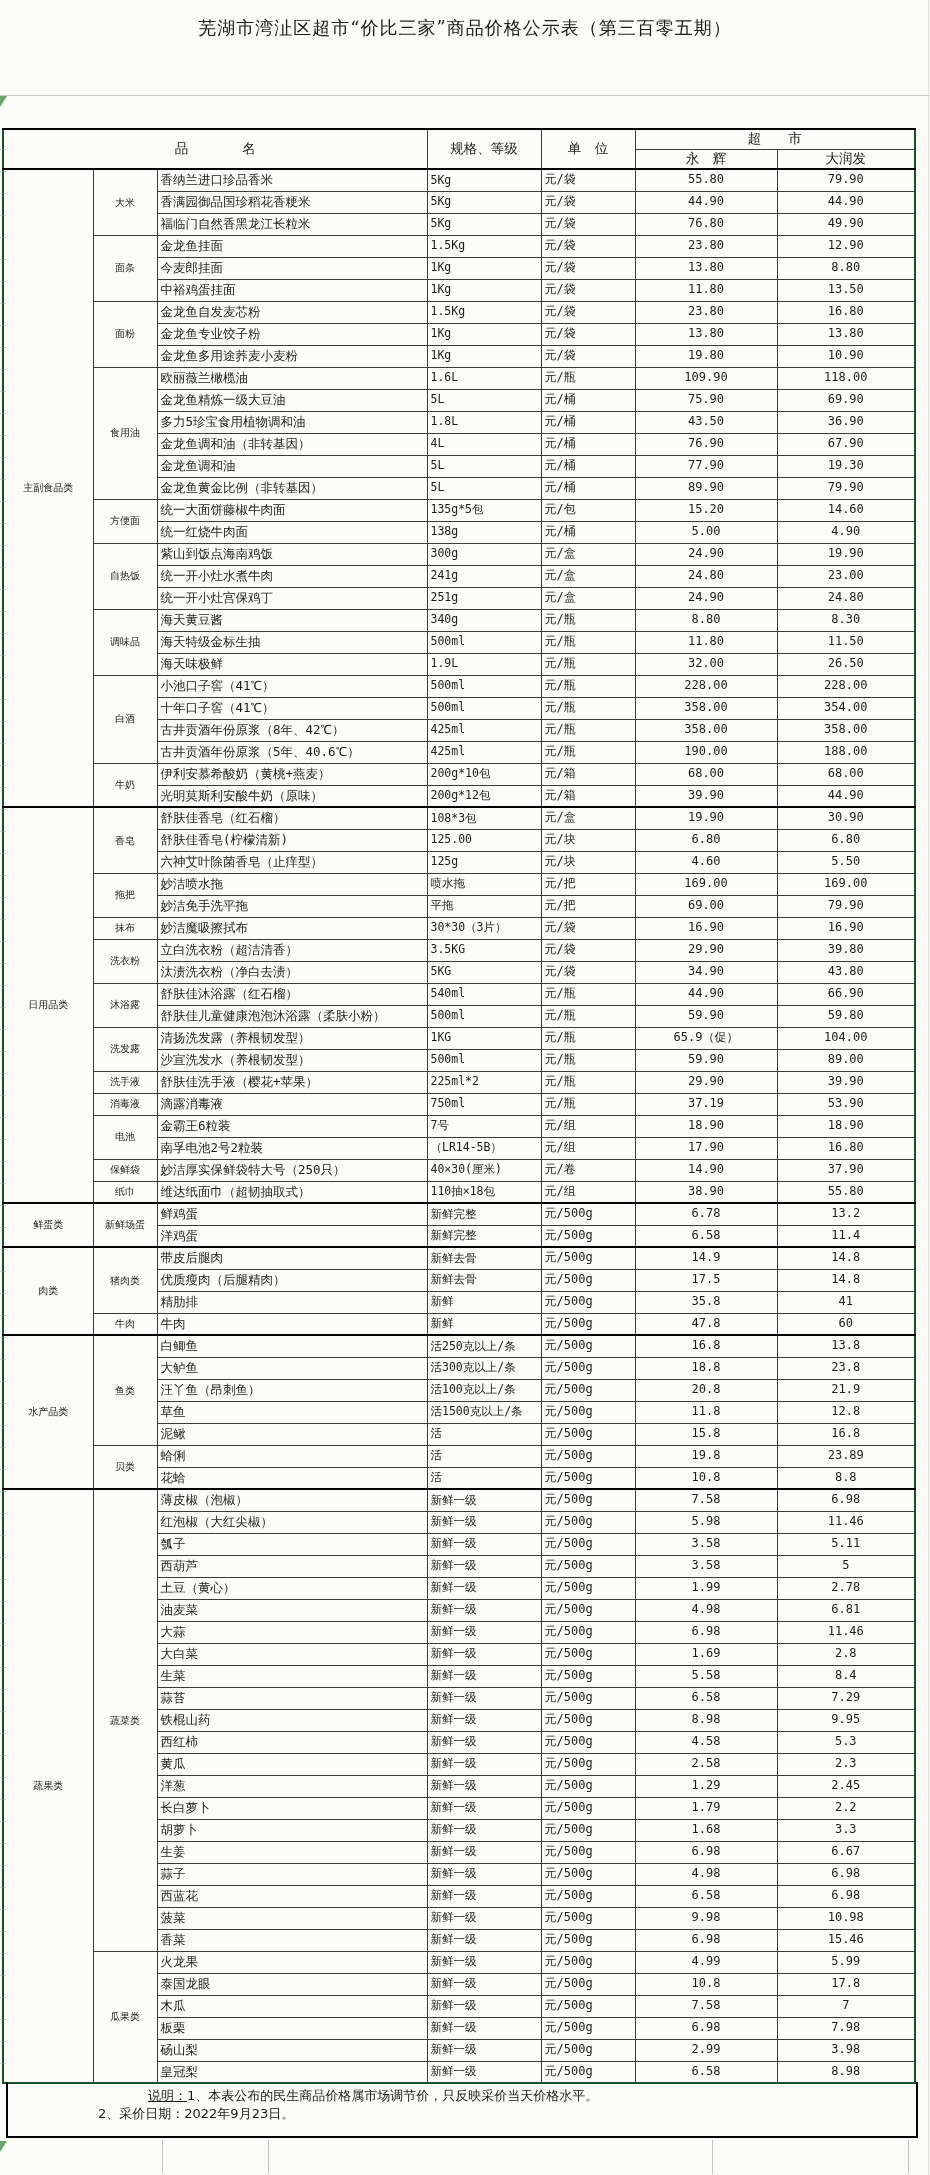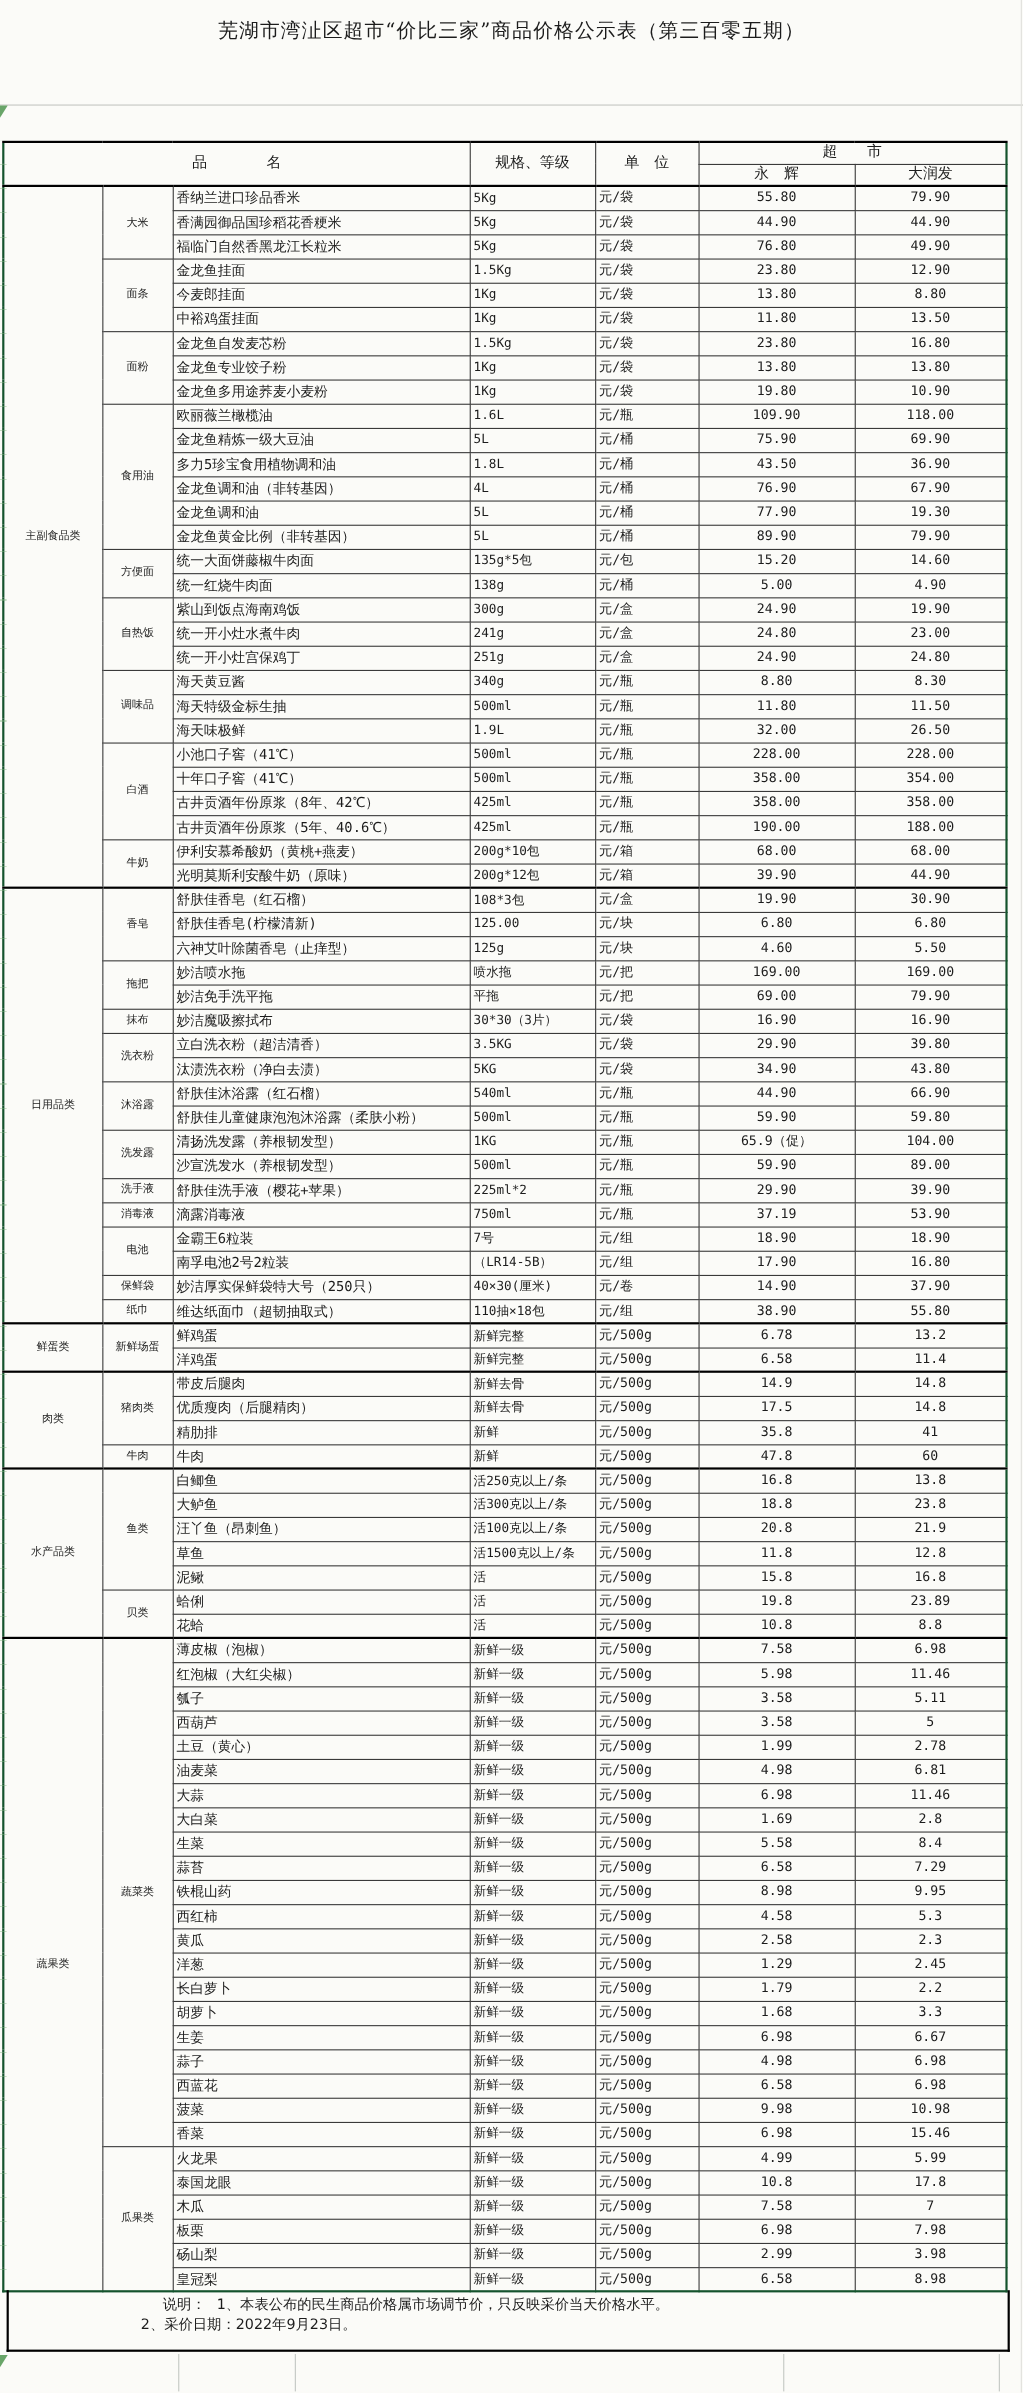--- a/index.html
+++ b/index.html
@@ -42,22 +42,22 @@
   .item-unit{text-align:left;font-size:12px;}
   .price{text-align:center;font-family:"DejaVu Sans Mono","Liberation Mono",monospace;font-size:12px;}
   tr.group-start > th, tr.group-start > td{border-top:2px solid #000;}
 
   .notes{
     position:absolute;top:2082px;left:6px;width:912px;height:56px;
     border:2px solid #000;border-top:none;
     font-size:13px;line-height:17px;padding-top:5px;box-sizing:border-box;
   }
   .note-line.first{margin-left:140px;}
-  .note-label{margin-right:10px;}
-  .note-line.rest{margin-left:120px;margin-top:1px;}
+  .note-label{margin-right:0;text-decoration:underline;}
+  .note-line.rest{margin-left:90px;margin-top:1px;}
 
   .left-gutter{
     position:absolute;left:0;top:128px;width:6px;height:1954px;
     background:repeating-linear-gradient(to bottom,
       transparent 0, transparent 21px,
       rgba(130,180,130,0.45) 21px, rgba(130,180,130,0.45) 22px);
   }
   .corner-tri{width:0;height:0;position:absolute;left:0;
     border-left:7px solid #69a569;border-bottom:11px solid transparent;}
   .tri-top{top:96px;}

